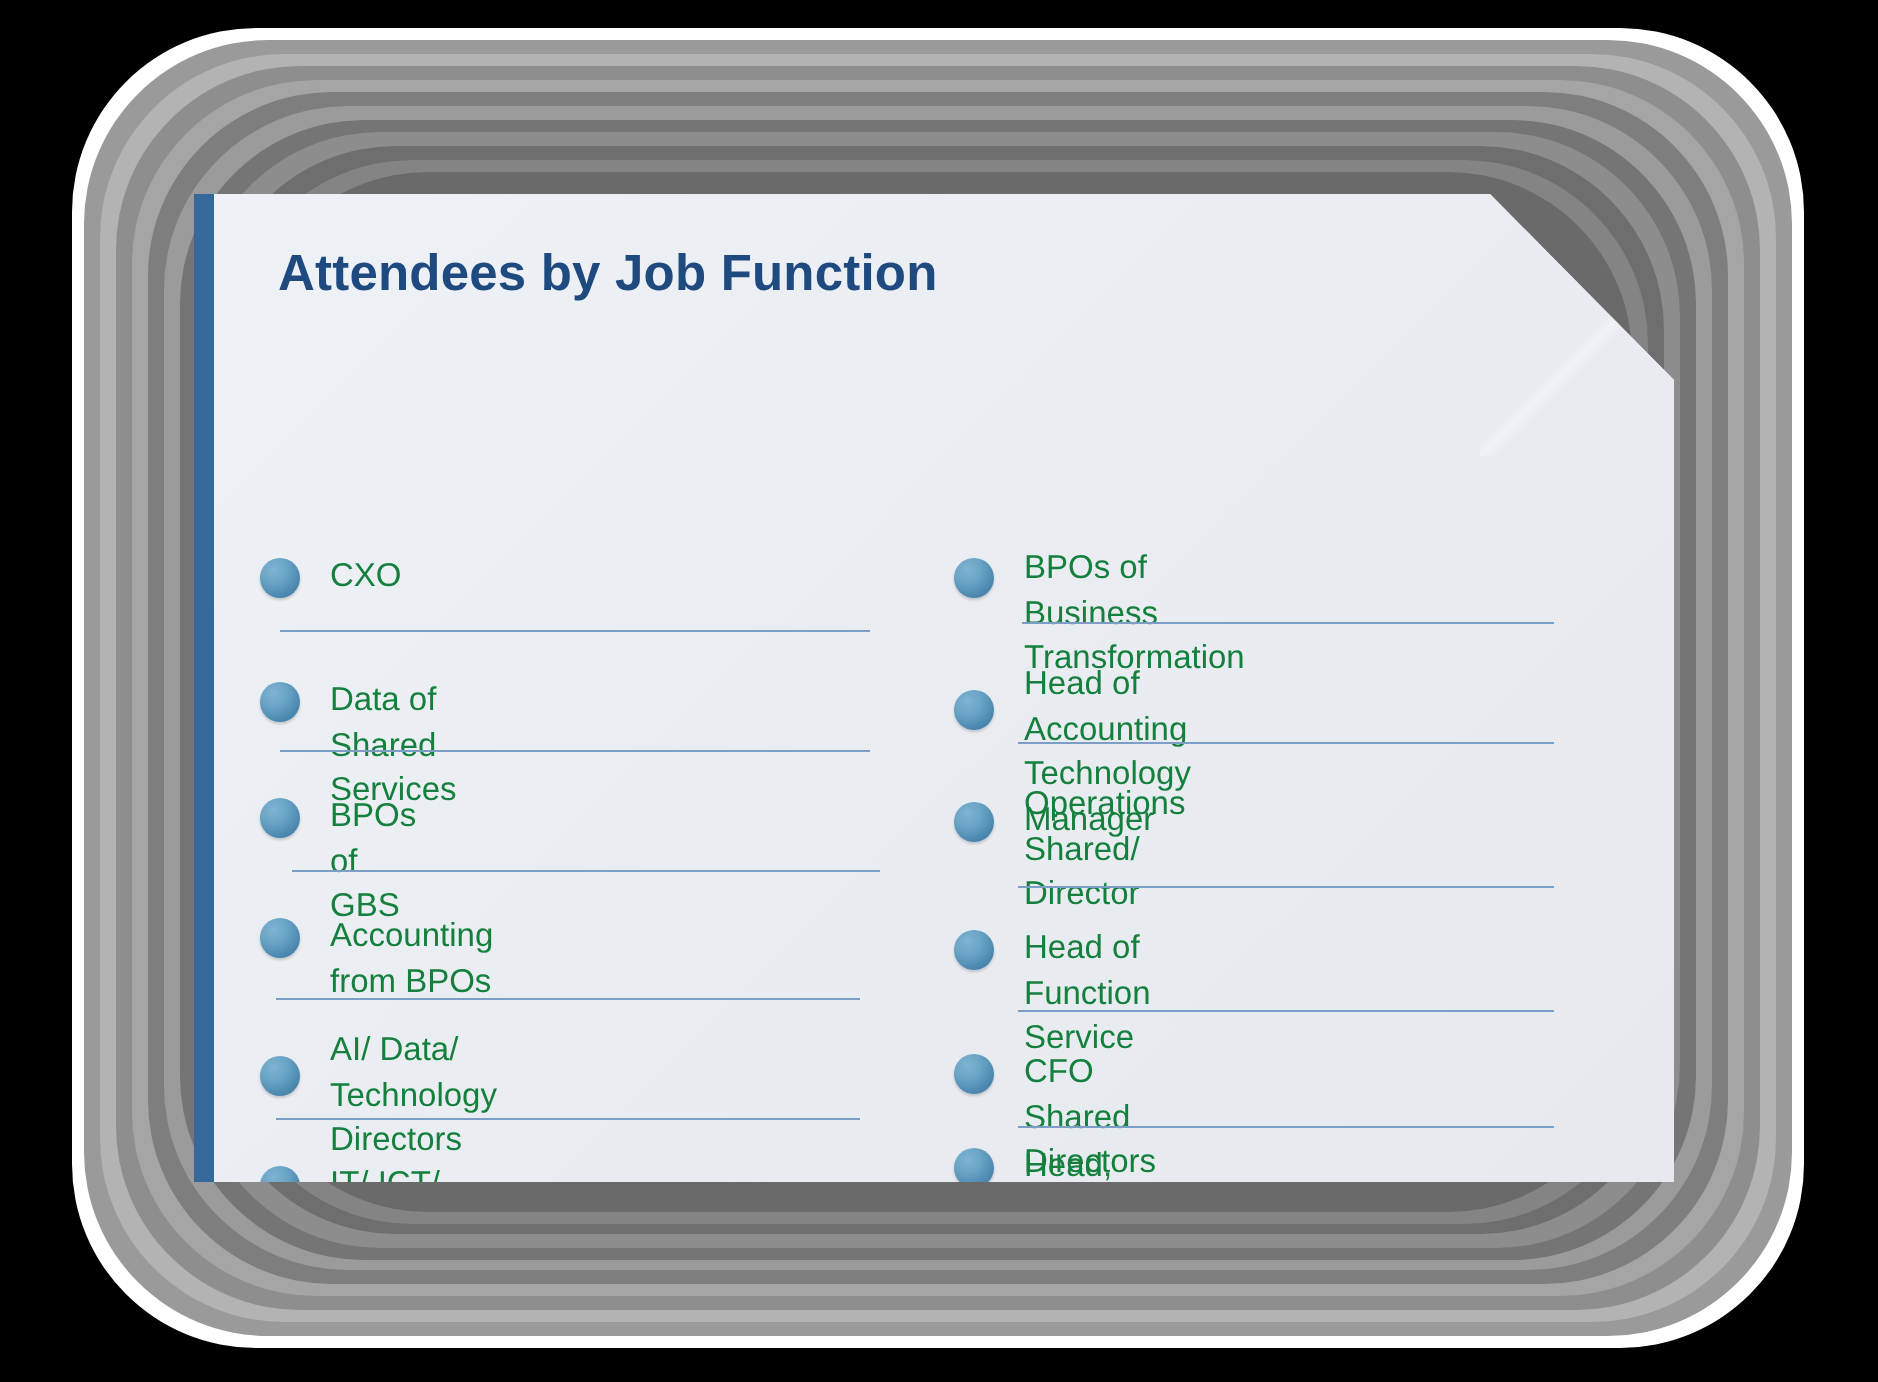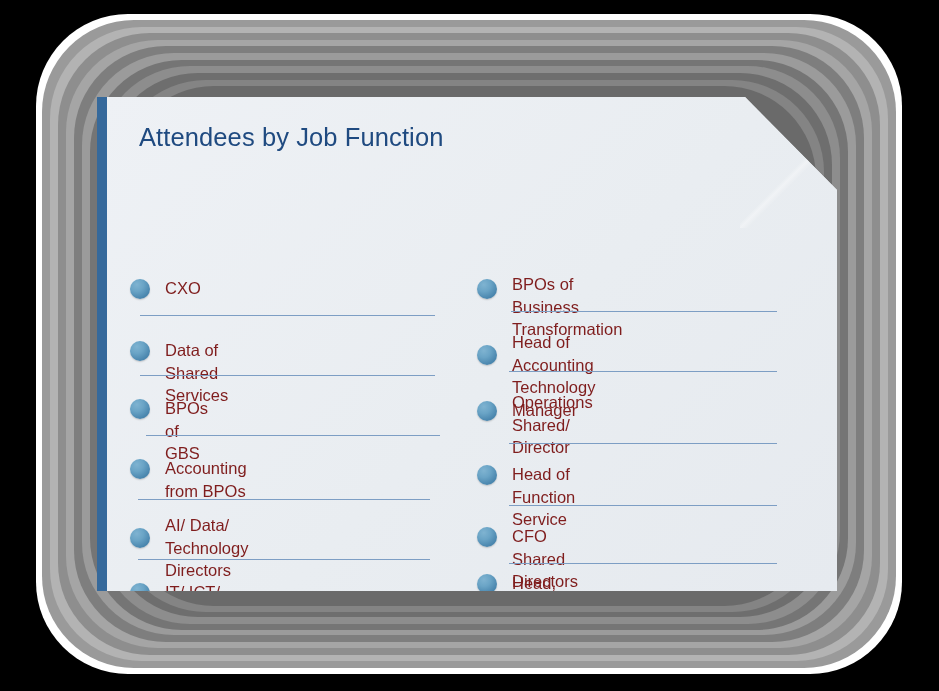--- a/index.html
+++ b/index.html
@@ -62,21 +62,21 @@
     top: 0;
     right: 0;
     bottom: 0;
   }
 
   #page-title {
     position: absolute;
     left: 32px;
     top: 26px;
     font-size: 25.5px;
-    font-weight: normal;
+    font-weight: bold;
     color: #1f4a80;
     letter-spacing: 0.1px;
     white-space: nowrap;
   }
 
   .column {
     position: absolute;
     top: 74px;
   }
   #column-left  { left: 23px;  width: 345px; }
@@ -96,21 +96,21 @@
     background: radial-gradient(circle at 34% 28%, #7fb3d1 0%, #6aa4c6 35%, #4a86ae 72%, #3d7aa3 100%);
     box-shadow: 0 1px 1.5px rgba(0,0,0,0.18);
   }
 
   .item-label {
     position: absolute;
     left: 35px;
     top: -2px;
     font-size: 16.5px;
     line-height: 22.5px;
-    color: #7f1d1d;
+    color: #15803d;
     white-space: pre-line;
   }
 
   .separator {
     position: absolute;
     height: 0;
     border-top: 1.4px solid #7d9ec4;
   }
 
   

